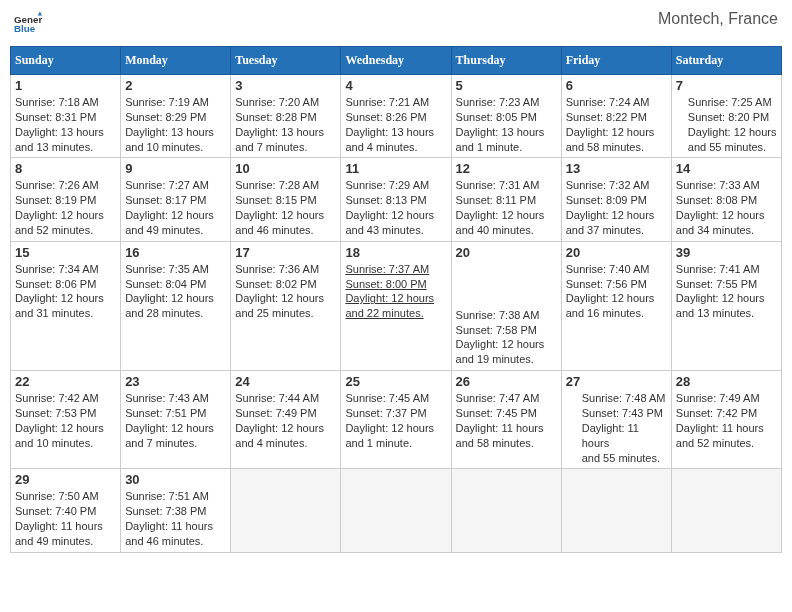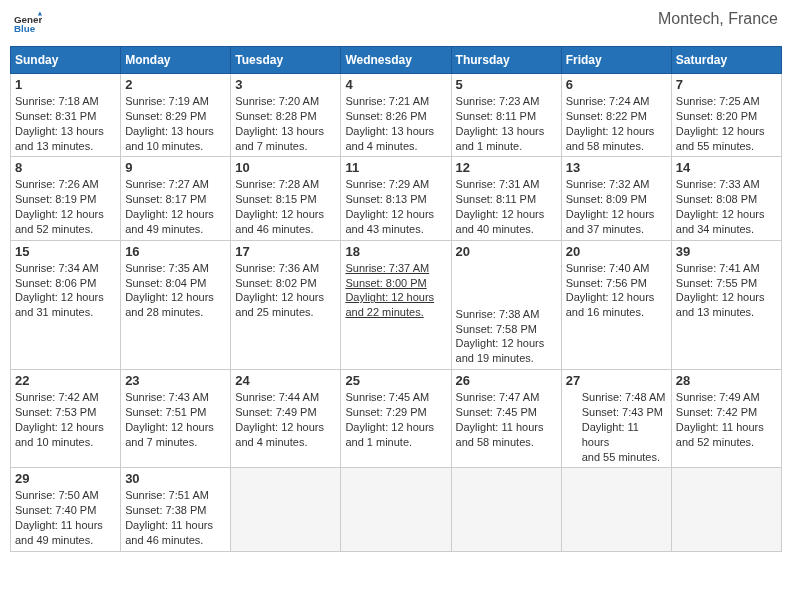--- a/index.html
+++ b/index.html
@@ -45,20 +45,21 @@
       font-size: 10px;
     }
     th {
       background-color: #2471b8;
       color: #fff;
       font-size: 12px;
       font-weight: bold;
       padding: 6px 4px;
       text-align: left;
       border: 1px solid #1a5a9a;
+      font-family: Liberation Serif, serif;
     }
     td {
       border: 1px solid #ccc;
       vertical-align: top;
       padding: 3px 4px;
       width: 14.28%;
       height: 80px;
       background: #fff;
     }
     td.empty {
@@ -131,34 +132,34 @@
         <td>
           <span class="day-number">4</span>
           <div class="day-info" style="white-space: pre-line;">Sunrise: 7:21 AM
 Sunset: 8:26 PM
 Daylight: 13 hours
 and 4 minutes.</div>
         </td>
         <td>
           <span class="day-number">5</span>
           <div class="day-info" style="white-space: pre-line;">Sunrise: 7:23 AM
-Sunset: 8:11 PM
+Sunset: 8:05 PM
 Daylight: 13 hours
 and 1 minute.</div>
         </td>
         <td>
           <span class="day-number">6</span>
           <div class="day-info" style="white-space: pre-line;">Sunrise: 7:24 AM
 Sunset: 8:22 PM
 Daylight: 12 hours
 and 58 minutes.</div>
         </td>
         <td>
           <span class="day-number">7</span>
-          <div class="day-info" style="white-space: pre-line;">Sunrise: 7:25 AM
+          <div class="day-info" style="white-space: pre-line; margin-left: 12px;">Sunrise: 7:25 AM
 Sunset: 8:20 PM
 Daylight: 12 hours
 and 55 minutes.</div>
         </td>
       </tr>
       <tr>
         <td>
           <span class="day-number">8</span>
           <div class="day-info" style="white-space: pre-line;">Sunrise: 7:26 AM
 Sunset: 8:19 PM
@@ -277,21 +278,21 @@
         <td>
           <span class="day-number">24</span>
           <div class="day-info" style="white-space: pre-line;">Sunrise: 7:44 AM
 Sunset: 7:49 PM
 Daylight: 12 hours
 and 4 minutes.</div>
         </td>
         <td>
           <span class="day-number">25</span>
           <div class="day-info" style="white-space: pre-line;">Sunrise: 7:45 AM
-Sunset: 7:29 PM
+Sunset: 7:37 PM
 Daylight: 12 hours
 and 1 minute.</div>
         </td>
         <td>
           <span class="day-number">26</span>
           <div class="day-info" style="white-space: pre-line;">Sunrise: 7:47 AM
 Sunset: 7:45 PM
 Daylight: 11 hours
 and 58 minutes.</div>
         </td>

